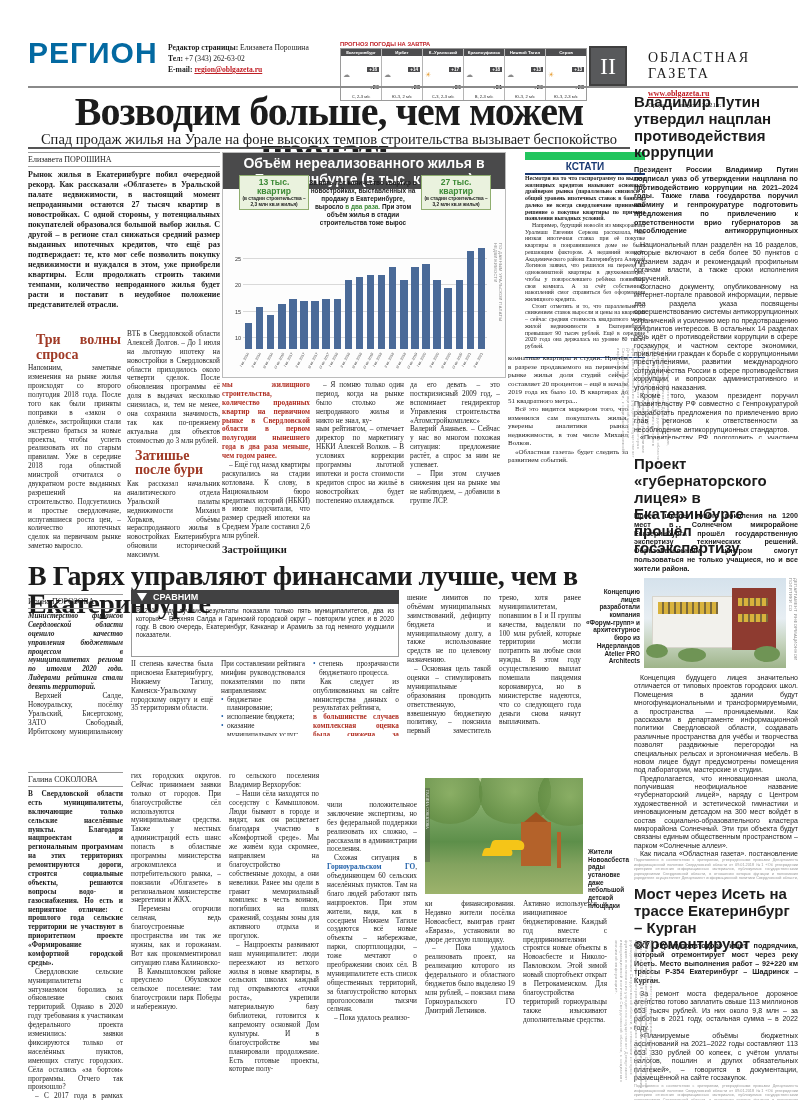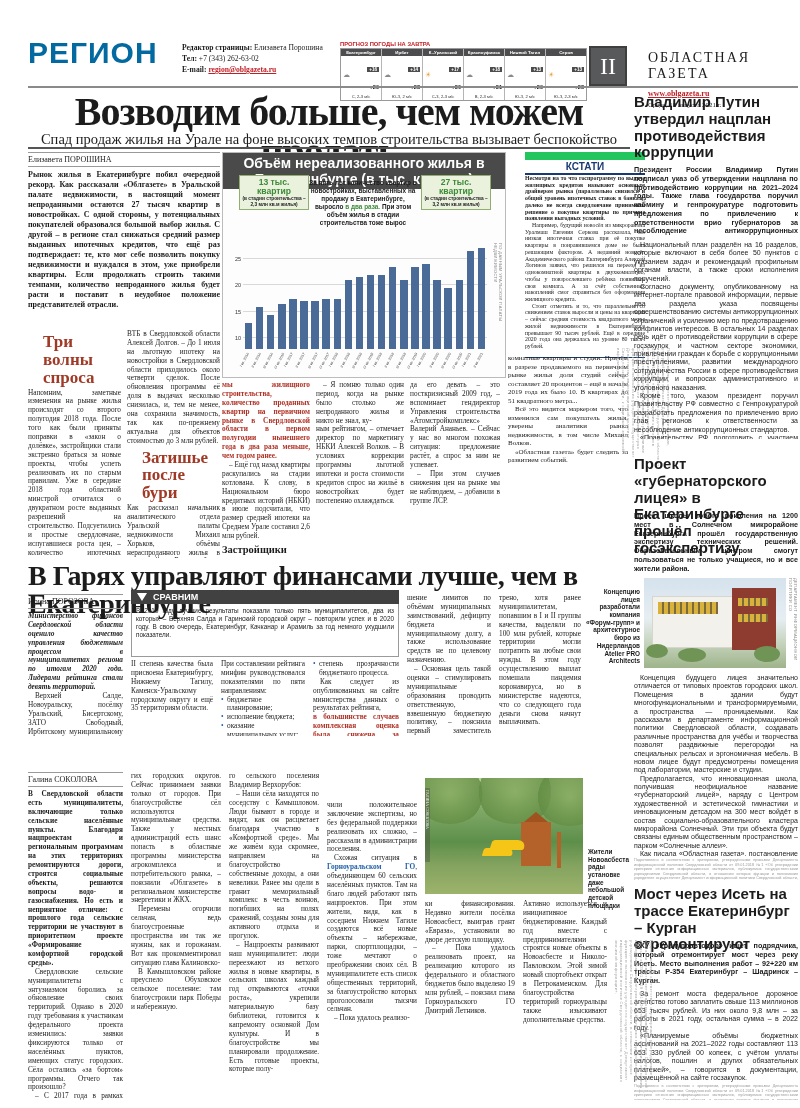--- a/index.html
+++ b/index.html
@@ -31,21 +31,21 @@
   #main-headline{font-size:40px;font-weight:bold;letter-spacing:-1px;text-align:center;line-height:1.0;}
   #main-sub{font-size:14.5px;text-align:center;}
   .rule-d{background:#555;height:2px;}
   
   .byline{font-size:8px;border-top:1px solid #999;border-bottom:1px solid #999;padding:2px 0;}
   
   .col{font-size:7.3px;line-height:1.22;text-align:justify;overflow:hidden;}
   .pp{margin:0;text-indent:7px;}
   .pp.noind{text-indent:0;}
   .lead{font-weight:bold;font-size:8px;line-height:1.25;text-align:justify;overflow:hidden;}
-  .sub{color:#a03a26;font-weight:bold;font-size:17px;text-indent:0;margin:3px 0 2px 15px;line-height:1.05;}
+  .sub{color:#a03a26;font-weight:bold;font-size:14px;text-indent:0;margin:3px 0 2px 8px;line-height:1.05;}
   .subk{font-weight:bold;font-size:10.5px;text-indent:0;margin:3px 0 2px 0;line-height:1.05;}
   .b{font-weight:bold;}
   .br{font-weight:bold;color:#b03024;}
   .bb{font-weight:bold;color:#1f5fa8;}
   .it{font-style:italic;font-weight:bold;}
   .li{text-indent:0;padding-left:6px;position:relative;}
   .li:before{content:"•";position:absolute;left:0;color:#1f5fa8;}
   
   #chartbox{left:222px;top:152px;width:282px;height:224px;border:1px solid #bbb;background:#fdfdfd;}
   #chart-title{background:#4a4a4b;color:#fff;font-size:14px;font-weight:bold;text-align:center;padding:2px 0;font-family:"Liberation Sans",sans-serif;}
@@ -88,21 +88,21 @@
   .bld-red{position:absolute;background:#8e3b30;}
   .bld-win{position:absolute;background:repeating-linear-gradient(90deg,#d8b23c 0 4px,#7c6a3a 4px 6px);}
   .bush{position:absolute;border-radius:50%;background:#6f9455;}
 </style>
 </head>
 <body>
 
 <div id="page">
 
   <div class="abs" id="section-title">РЕГИОН</div>
-  <div class="abs ed-line" style="left:182px;top:42px;width:150px;">
+  <div class="abs ed-line" style="left:168px;top:42px;width:150px;">
     <div><b>Редактор страницы:</b> <span>Елизавета Порошина</span></div>
     <div><b>Тел:</b> <span>+7 (343) 262-63-02</span></div>
     <div><b>E-mail:</b> <a class="redlink" href="#">region@oblgazeta.ru</a></div>
   </div>
 
   <div class="abs" id="wx-title" style="left:340px;top:41px;">ПРОГНОЗ ПОГОДЫ НА ЗАВТРА</div>
   <div class="abs" id="wx-row" style="left:340px;top:48px;">
       <div class="wx-cell">
         <div class="wx-name">Екатеринбург</div>
         <div class="wx-mid">

